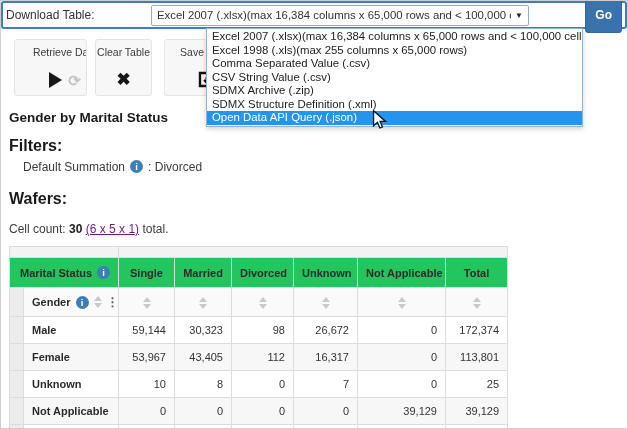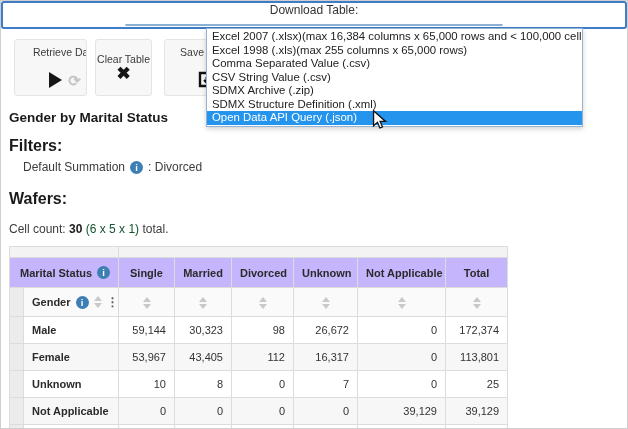--- a/index.html
+++ b/index.html
@@ -1,23 +1,23 @@
 <!DOCTYPE html>
 <html><head>
 <meta charset="utf-8">
 <style>
   html,body{margin:0;padding:0;background:#fff;}
   body{font-family:"Liberation Sans",sans-serif;color:#333;}
   .screen{position:relative;width:628px;height:429px;box-sizing:border-box;
     border:1px solid #cfcfcf;background:#fff;overflow:hidden;}
 
   
-  .topbar{display:flex;align-items:center;justify-content:flex-start;gap:7px;
+  .topbar{display:flex;align-items:center;justify-content:space-between;gap:7px;
     height:28px;box-sizing:border-box;border:2px solid #3e7cc7;border-radius:3px;
-    padding:0 3px;background:#fff;flex-direction:column;}
+    padding:0 3px;background:#fff;}
   .topbar .dl-label{font-size:12px;color:#333;white-space:nowrap;}
   .select-box{display:flex;align-items:center;width:378px;height:21px;box-sizing:border-box;
     border:1px solid #8ab0d6;border-radius:2px;background:#fff;padding:0 5px;
     font-size:11.4px;white-space:nowrap;overflow:hidden;cursor:default;}
   .select-box .sel-text{flex:1 1 auto;overflow:hidden;}
   .caret{font-size:8px;color:#222;margin-left:4px;flex:0 0 auto;}
   .go-btn{height:36px;padding:0 9px;background:#3a72ac;border:1px solid #33669c;
     border-radius:3px;color:#fff;font-size:12px;font-weight:bold;font-family:inherit;cursor:pointer;}
 
   
@@ -31,54 +31,54 @@
   
   .cursor{position:absolute;left:371px;top:109px;z-index:20;pointer-events:none;}
 
   
   .toolbar{position:relative;margin:10px 0 0 13px;height:57px;}
   .tbtn{position:absolute;top:0;height:57px;background:#f7f7f7;border:1px solid #e4e4e4;
     border-radius:3px;display:flex;flex-direction:column;align-items:center;
     justify-content:space-between;padding:6px 3px 7px;box-sizing:border-box;
     font-size:10.5px;color:#3c3c3c;white-space:nowrap;overflow:hidden;cursor:pointer;}
   #btn-retrieve{left:0;width:73px;padding-left:32px;}
-  #btn-clear{left:81px;width:57px;justify-content:center;}
+  #btn-clear{left:81px;width:57px;}
   #btn-save{left:150px;width:84px;}
   .tbtn .icons{display:flex;align-items:center;gap:6px;}
   .play-icon{width:0;height:0;border-top:8px solid transparent;
     border-bottom:8px solid transparent;border-left:13px solid #161616;}
   .refresh-icon{color:#c4c4c4;font-size:15px;font-weight:bold;line-height:1;}
   .refresh-icon::before{content:"⟳";}
   .x-icon{color:#161616;font-size:17px;font-weight:bold;line-height:1;}
   .x-icon::before{content:"✖";}
 
   
   .page-title{margin:14px 0 0 8px;font-size:13.5px;font-weight:bold;color:#1a1a1a;}
   .section-label{margin:12px 0 0 8px;font-size:16px;font-weight:bold;color:#1a1a1a;}
   .filter-line{margin:5px 0 0 22px;font-size:12px;color:#3c3c3c;
-    display:flex;align-items:center;gap:5px;}
+    display:flex;gap:5px;}
   .wafers{margin-top:16px;}
   .cellcount{margin:14px 0 0 8px;font-size:12px;color:#3c3c3c;}
   .cellcount .cc-val{font-weight:bold;color:#1a1a1a;}
-  .cellcount a{color:#14532d;cursor:pointer;}
+  .cellcount a{color:#701a75;text-decoration:underline;cursor:pointer;}
 
   .info-icon{display:inline-block;width:13px;height:13px;border-radius:50%;
     background:#3d7fb5;color:#fff;font-size:9.5px;font-weight:bold;text-align:center;
     line-height:13px;font-style:normal;flex:0 0 auto;}
   .info-icon::before{content:"i";}
   .dots-icon{color:#555;font-weight:bold;font-size:12px;line-height:1;cursor:pointer;}
   .dots-icon::before{content:"⋮";}
 
   
   .data-table{margin:10px 0 0 8px;border-collapse:collapse;table-layout:fixed;
     width:498px;font-size:11px;}
   .data-table td,.data-table th{border:1px solid #dcdcdc;padding:0 8px;
     box-sizing:border-box;overflow:hidden;white-space:nowrap;}
   .thin-row td{height:11px;background:#f3f3f3;padding:0;}
-  .hrow th{height:30px;background:#c4b5fd;font-weight:bold;text-align:center;color:#2b2b2b;}
+  .hrow th{height:30px;background:#22c55e;font-weight:bold;text-align:center;color:#2b2b2b;}
   th.dim-cell{text-align:left;padding-left:10px;}
   .sortrow td,.sortrow th{height:29px;background:#fafafa;}
   th.rowdim-cell{text-align:left;font-weight:bold;color:#2b2b2b;}
   .sortcell{text-align:center;}
   td.strip{background:#ececec;padding:0;}
   td.rowlabel{font-weight:bold;text-align:left;color:#2b2b2b;}
   td.val{text-align:right;color:#333;}
   tbody tr{height:27px;background:#fff;}
   tbody tr:nth-child(even){background:#f7f7f7;}
   .cellflex{display:flex;align-items:center;gap:5px;}

